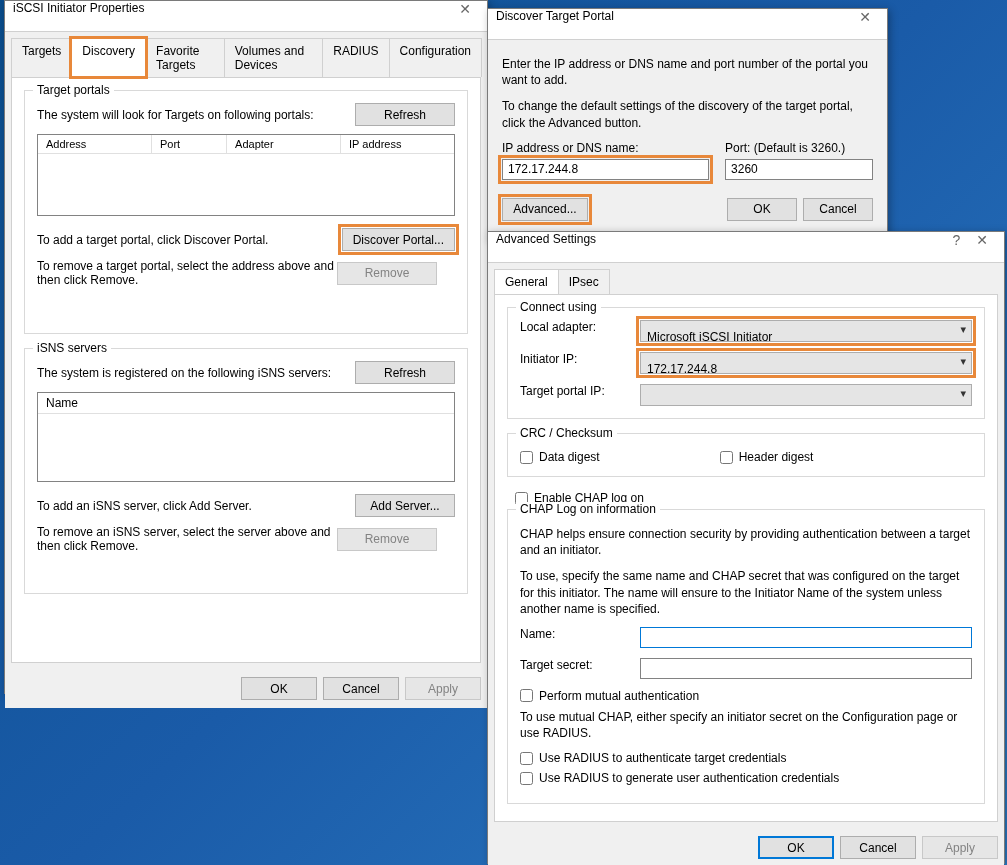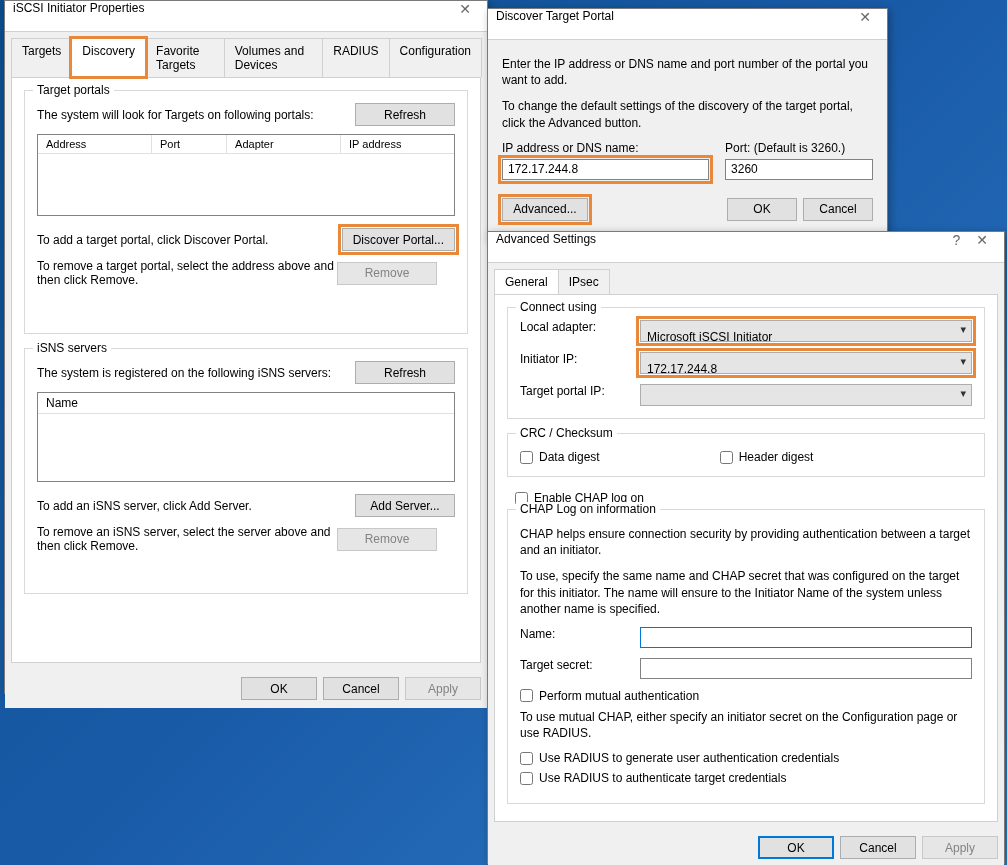--- a/index.html
+++ b/index.html
@@ -204,25 +204,25 @@
         <span class="flabel">Target secret:</span>
         <input class="input" style="flex: 1 1 0%;" value="">
       </div>
       <label class="chk">
           <input type="checkbox" style="">
           <span>Perform mutual authentication</span>
         </label>
       <div class="para" style="margin-top:0">To use mutual CHAP, either specify an initiator secret on the Configuration page or use RADIUS.</div>
       <label class="chk">
           <input type="checkbox" style="">
-          <span>Use RADIUS to generate user authentication credentials</span>
+          <span>Use RADIUS to authenticate target credentials</span>
         </label>
       <label class="chk">
           <input type="checkbox" style="">
-          <span>Use RADIUS to authenticate target credentials</span>
+          <span>Use RADIUS to generate user authentication credentials</span>
         </label>
     </div>
   </div>
   <div class="btnrow">
     <button class="btn primary" style="min-width:76px">OK</button>
     <button class="btn" style="min-width:76px">Cancel</button>
     <button class="btn dis" style="min-width:76px">Apply</button>
   </div>
 </div>
 

